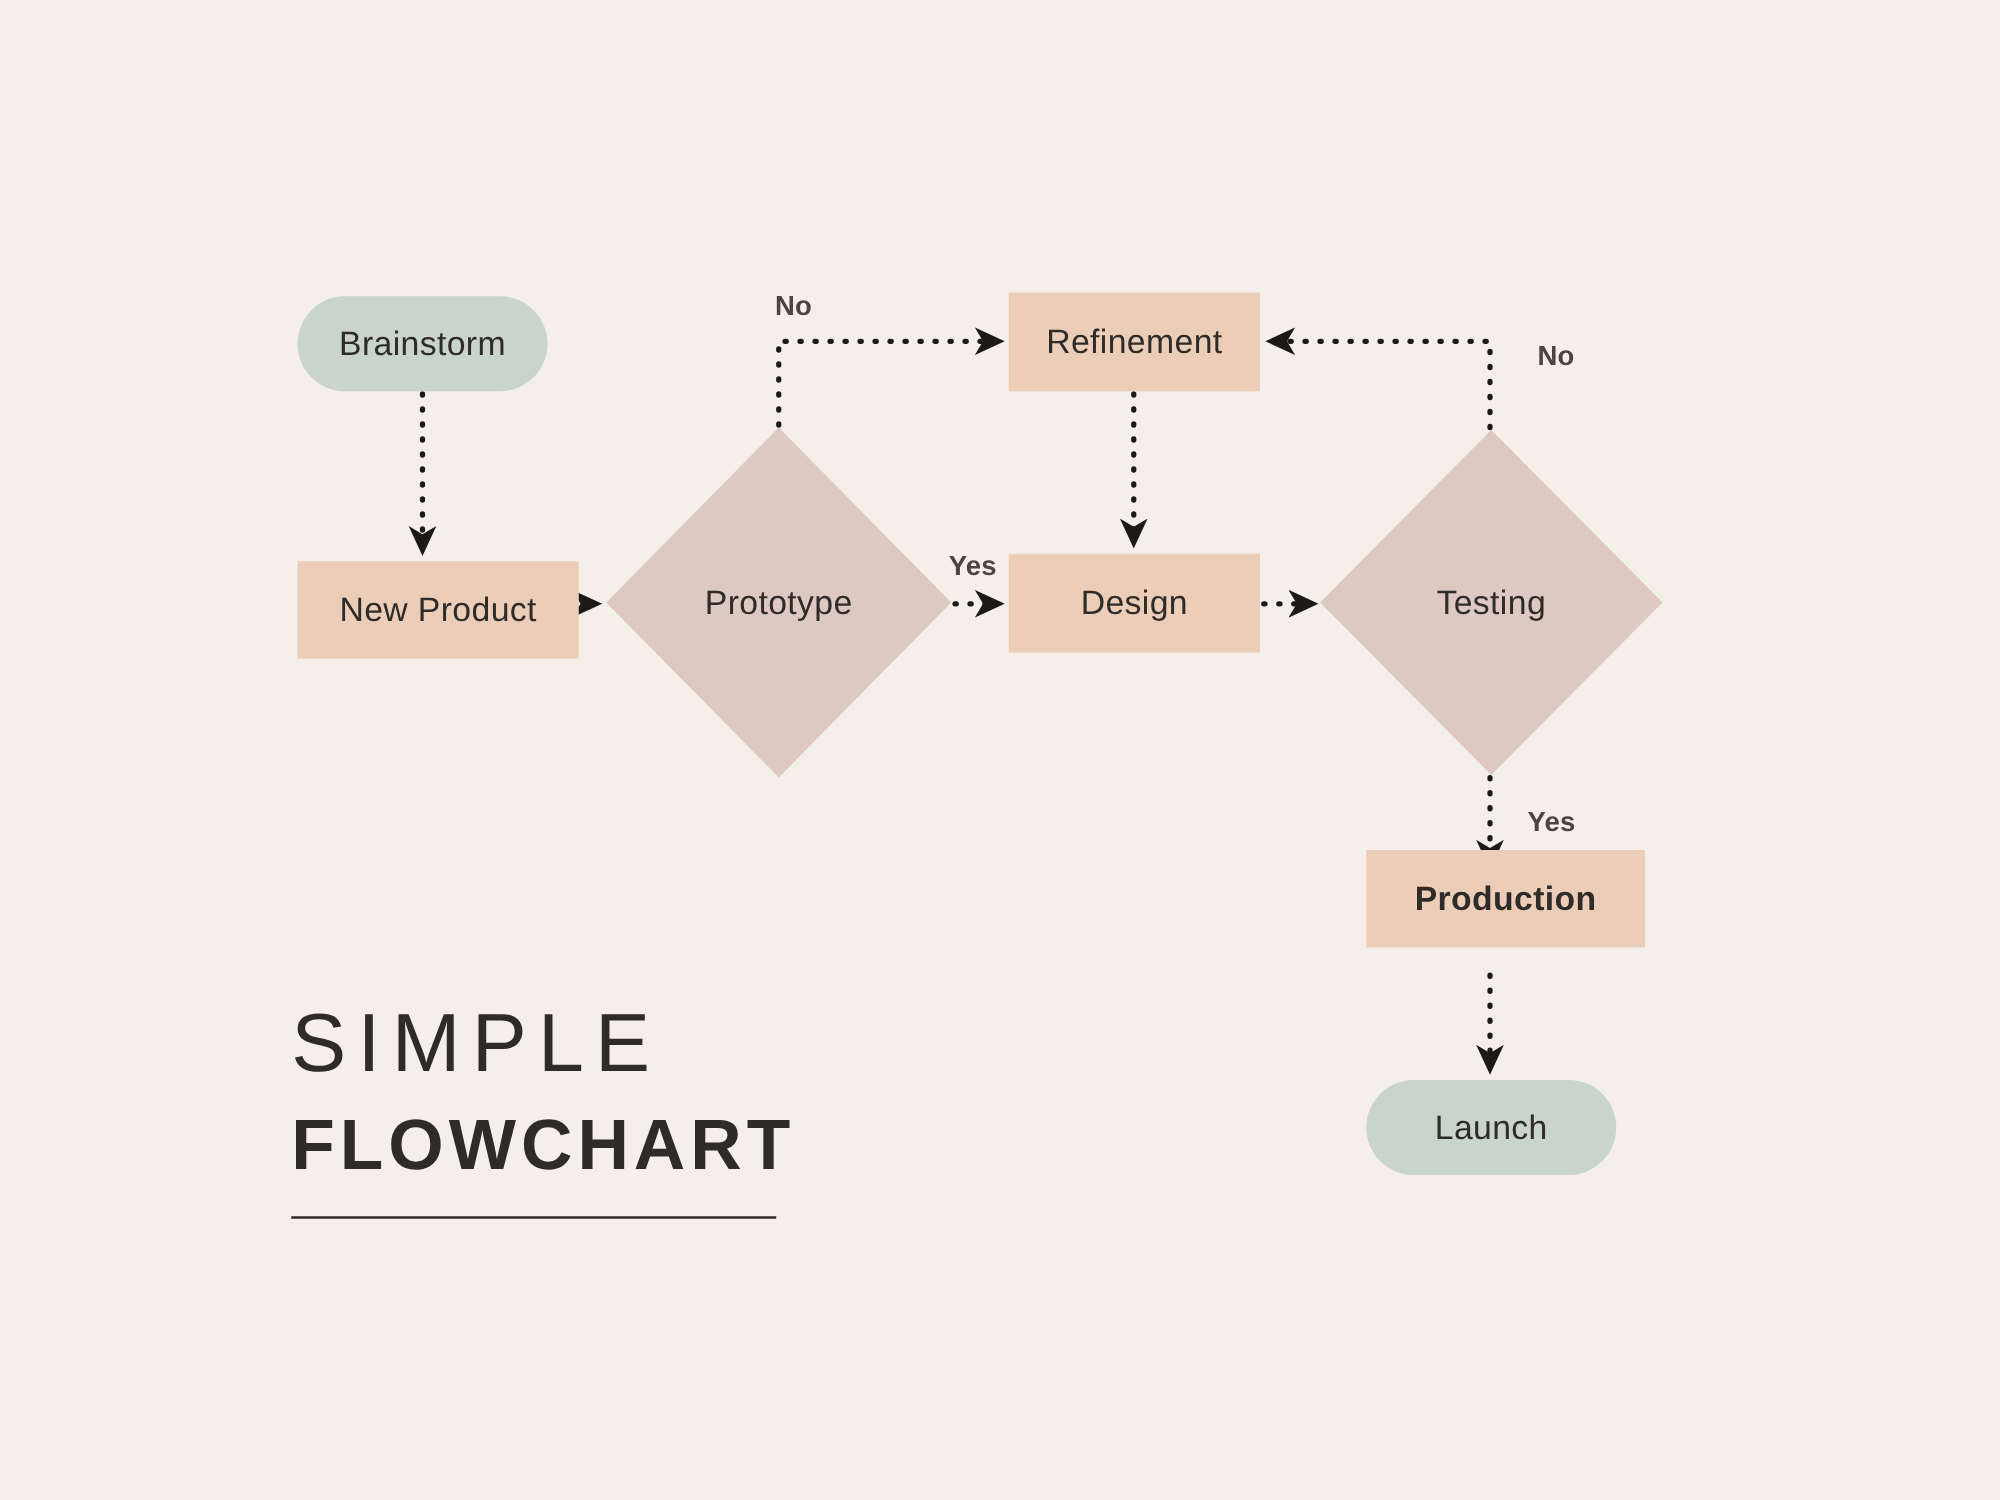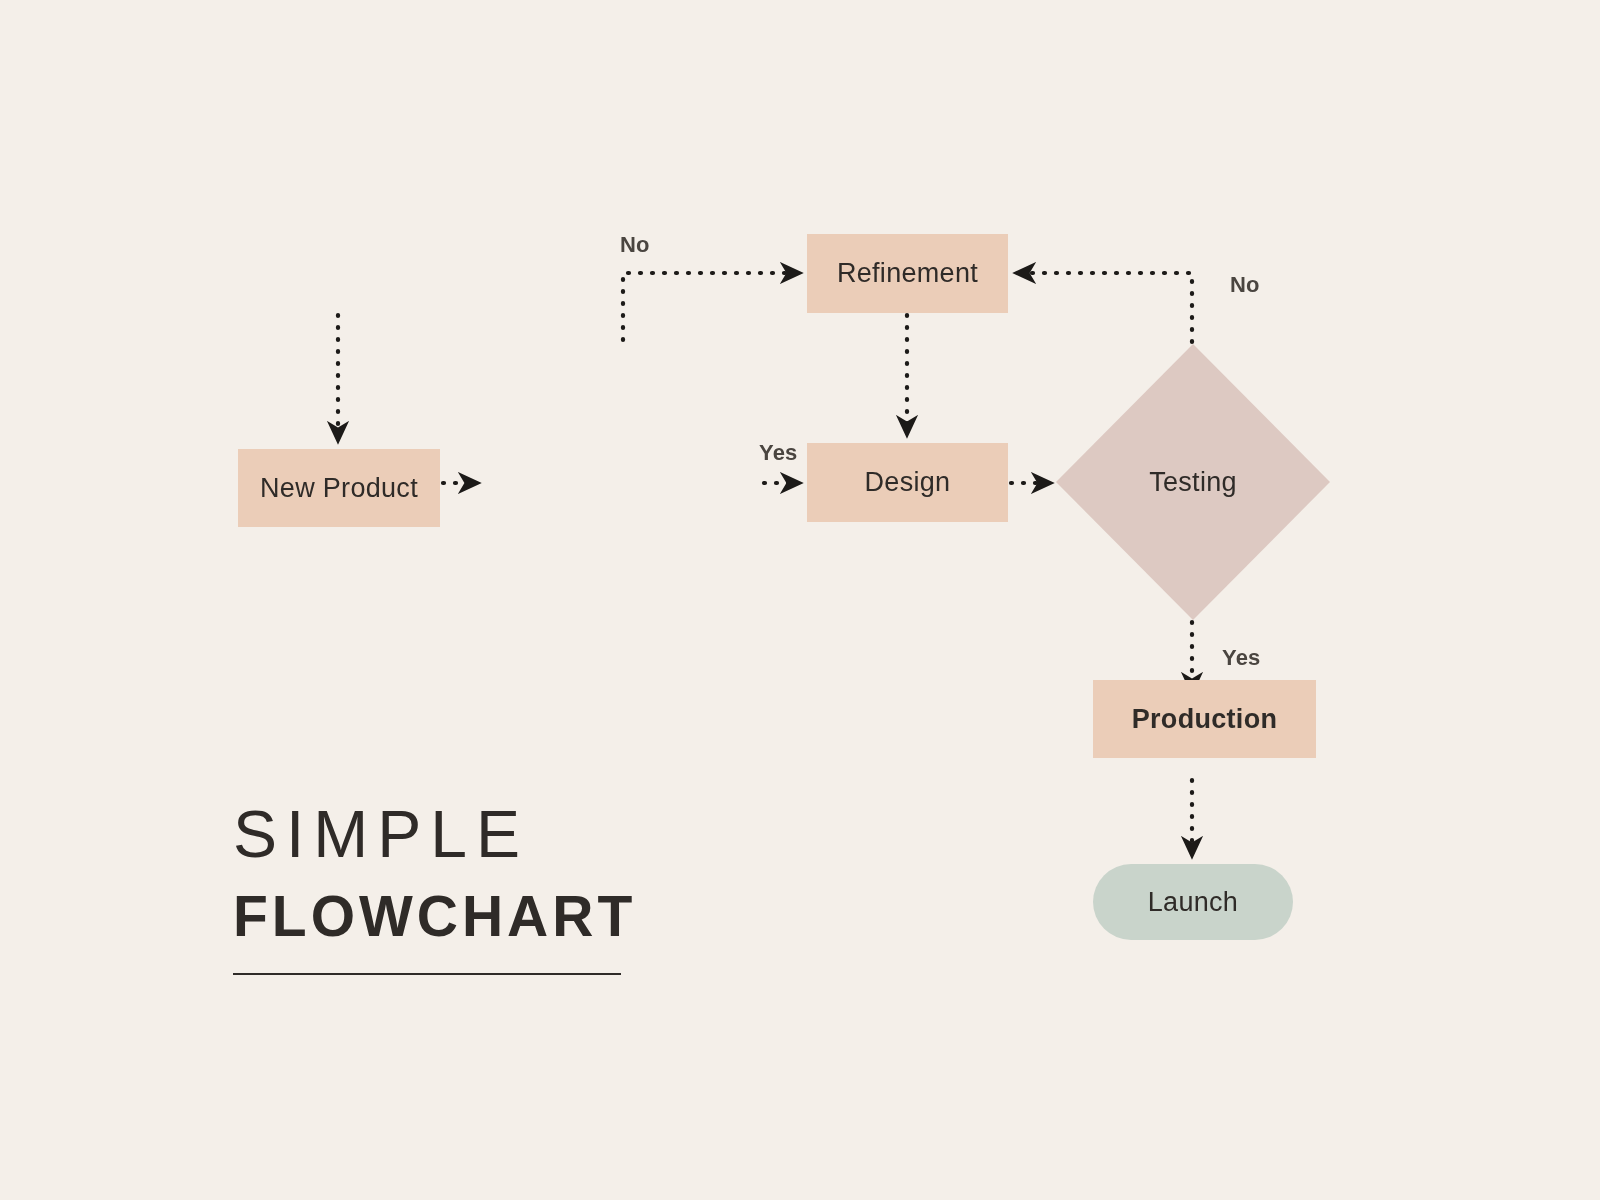--- a/index.html
+++ b/index.html
@@ -131,25 +131,32 @@
       <path d="M 1011 483 L 1051 483" marker-end="url(#arrow-r)"></path>
 
       <path d="M 1192 342 L 1192 273 L 1016 273" marker-end="url(#arrow-r)"></path>
 
       <path d="M 1192 622 L 1192 692" marker-end="url(#arrow-r)"></path>
 
       <path d="M 1192 780 L 1192 856" marker-end="url(#arrow-r)"></path>
     </g>
   </svg>
 
+  <div class="node pill" style="left:238px; top:237px; width:200px; height:76px;">
+    <span>Brainstorm</span>
+  </div>
 
-  <div class="node rect" style="left:238px; top:449px; width:202px; height:78px;">
+  <div class="node rect" style="left:238px; top:449px; width:225px; height:78px;">
     <span>New Product</span>
   </div>
 
+  <div class="node diamond-wrap" style="left:485px; top:342px; width:276px; height:280px;">
+    <div class="diamond-shape"></div>
+    <span class="diamond-label">Prototype</span>
+  </div>
 
   <div class="node rect" style="left:807px; top:234px; width:201px; height:79px;">
     <span>Refinement</span>
   </div>
 
   <div class="node rect" style="left:807px; top:443px; width:201px; height:79px;">
     <span>Design</span>
   </div>
 
   <div class="node diamond-wrap" style="left:1056px; top:344px; width:274px; height:276px;">

